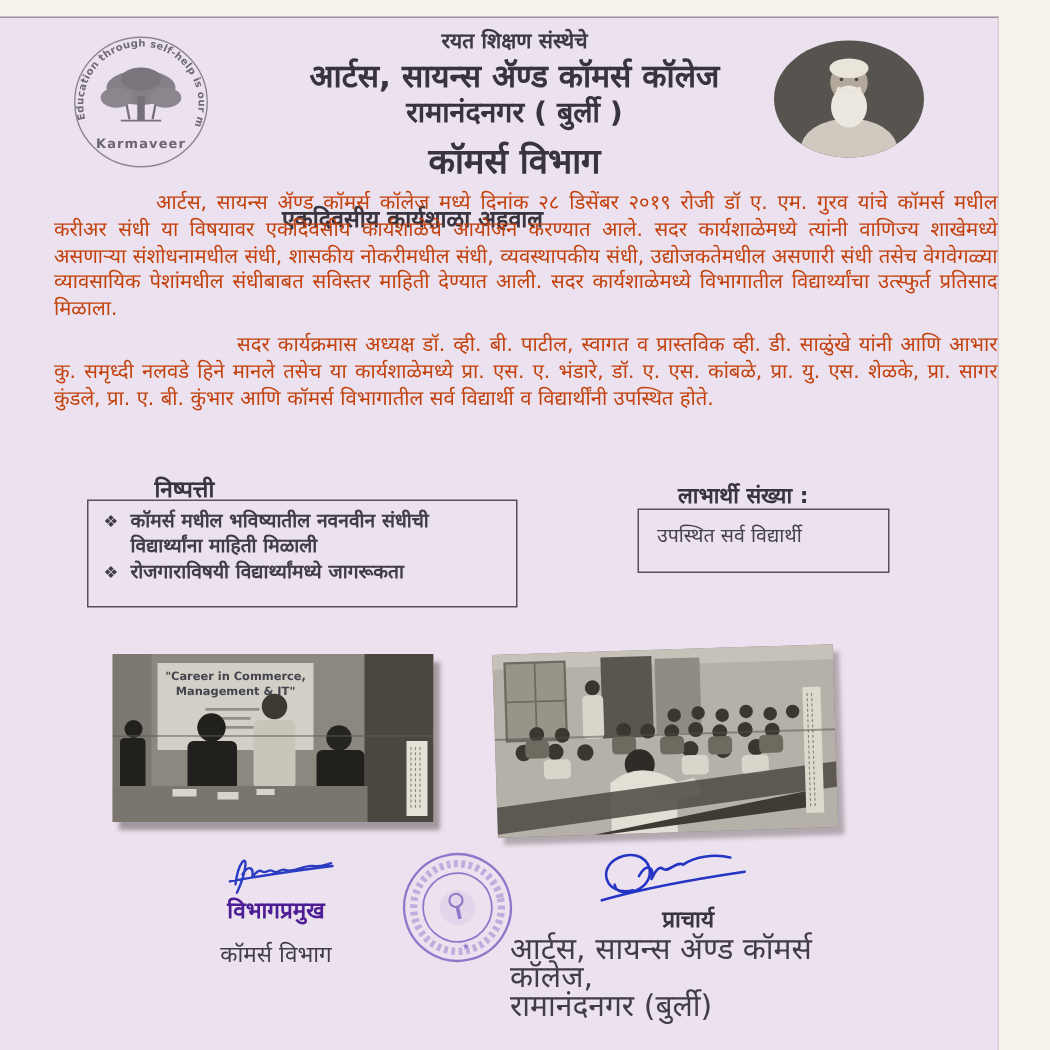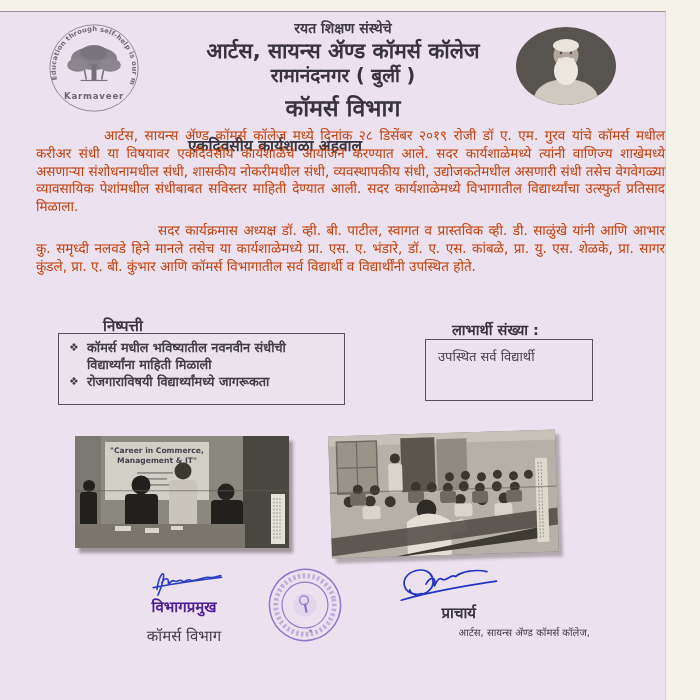--- a/index.html
+++ b/index.html
@@ -29,36 +29,36 @@
   .body-text{left:36px;top:115px;width:629px;font-size:13.5px;line-height:17.8px;text-align:justify;color:#c2410c;}
   .body-text p{margin:0;}
   .body-text p.p1{text-indent:68px;}
   .body-text p.p2{text-indent:122px;margin-top:6px;}
   
   .outcomes-label{left:103px;top:303px;font-size:15px;font-weight:bold;color:#39353e;}
   .outcomes-box{left:58px;top:321px;width:287px;height:72px;border:1.5px solid #55505a;background:rgba(255,255,255,0.04);padding:5px 8px;box-sizing:border-box;}
   .outcome-item{position:relative;padding-left:20px;font-size:12.8px;line-height:17px;font-weight:600;color:#413d46;}
   .outcome-item .bullet{position:absolute;left:2px;top:0;font-size:11px;}
   .ben-label{left:452px;top:307px;font-size:14.5px;font-weight:bold;color:#39353e;}
-  .ben-box{left:425px;top:327px;width:168px;height:62px;border:1.5px solid #55505a;box-sizing:border-box;padding:7px 12px;font-size:13px;color:#45414a;}
+  .ben-box{left:425px;top:327px;width:168px;height:43px;border:1.5px solid #55505a;box-sizing:border-box;padding:7px 12px;font-size:13px;color:#45414a;}
   
   .photo{overflow:hidden;background:#8b8880;}
   .photo-left{left:75px;top:424px;width:214px;height:112px;box-shadow:4px 5px 3px rgba(70,62,60,0.45);}
   .photo-right{left:330px;top:421px;width:227px;height:122px;transform:rotate(-1.8deg);box-shadow:4px 5px 3px rgba(70,62,60,0.35);}
   .photo svg{display:block;width:100%;height:100%;}
   
   .sig{pointer-events:none;}
   .sig-left{left:148px;top:555px;width:78px;height:30px;}
   .sig-right{left:386px;top:553px;width:118px;height:40px;}
   .stamp{left:266px;top:554px;width:78px;height:78px;opacity:.82;transform:rotate(-12deg);}
   .hod-block{left:114px;top:584px;width:140px;text-align:center;}
   .hod-designation{font-size:15px;font-weight:bold;color:#4c1d95;}
   .hod-department{font-size:15px;margin-top:9px;color:#413d46;}
   .principal-designation{left:396px;top:590px;width:80px;text-align:right;font-size:15px;font-weight:bold;color:#39353e;}
-  .principal-block{left:340px;top:611px;width:250px;text-align:right;font-size:10px;line-height:19px;color:#413d46;}
+  .principal-block{left:340px;top:611px;width:250px;text-align:left;font-size:20px;line-height:19px;color:#413d46;}
 </style>
 </head>
 <body>
 
 <div class="paper">
 
   <div class="abs logo-box">
     <svg viewBox="0 0 100 100" width="96" height="98">
       <ellipse cx="50" cy="50" rx="46" ry="45" fill="none" stroke="#8d8890" stroke-width="1"></ellipse>
       <defs>
@@ -241,15 +241,16 @@
   </div>
 
   <div class="abs sig sig-right">
     <svg viewBox="0 0 120 42" width="118" height="40">
       <path d="M36,30 C16,35 9,12 29,6 C48,1 55,23 38,30 C30,33 24,31 23,26 M40,20 C45,11 51,13 49,21 C48,26 52,11 57,15 C61,18 66,9 71,12 C78,7 92,4 104,7 M14,37 C45,28 80,22 114,17" stroke="#2434c4" stroke-width="1.8" fill="none" stroke-linecap="round"></path>
     </svg>
   </div>
   <div class="abs principal-designation">प्राचार्य</div>
   <div class="abs principal-block">
     <div>आर्टस, सायन्स ॲण्ड कॉमर्स कॉलेज,</div>
+    <div>रामानंदनगर (बुर्ली)</div>
   </div>
 
 </div>
 
 </body></html>

